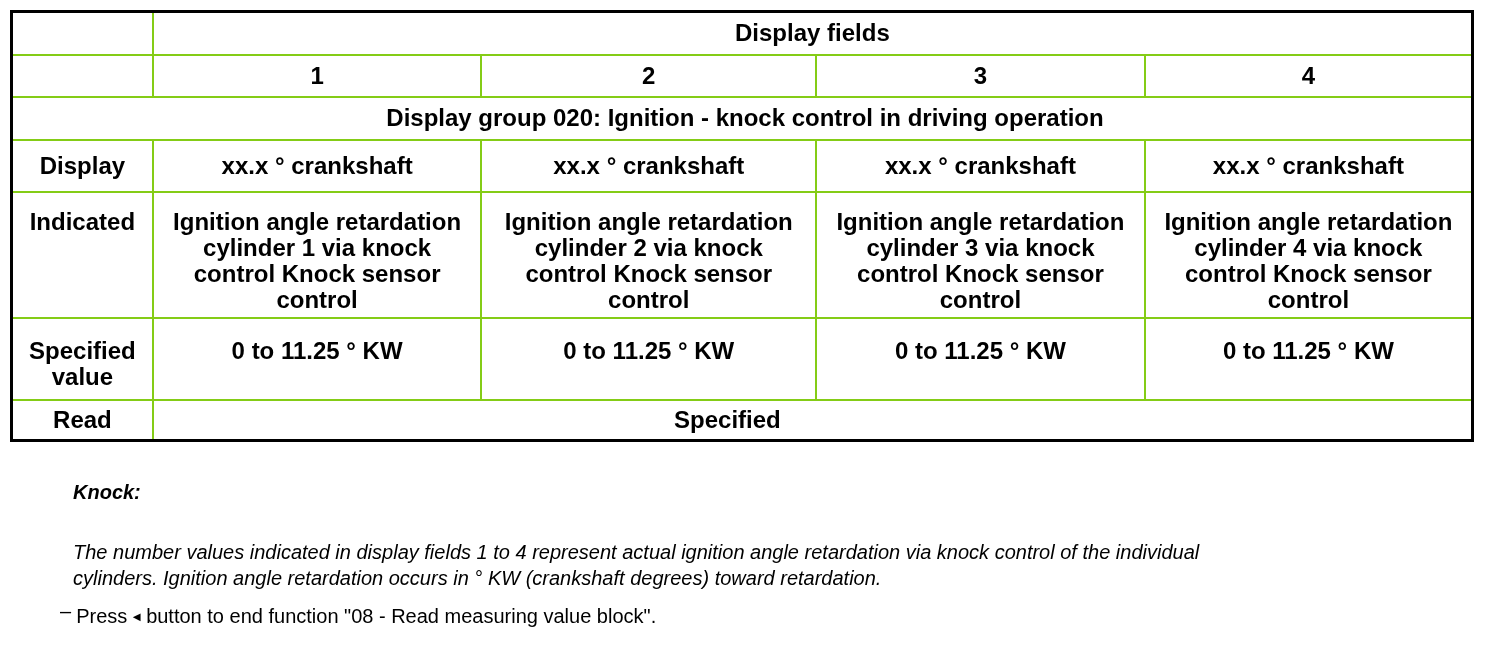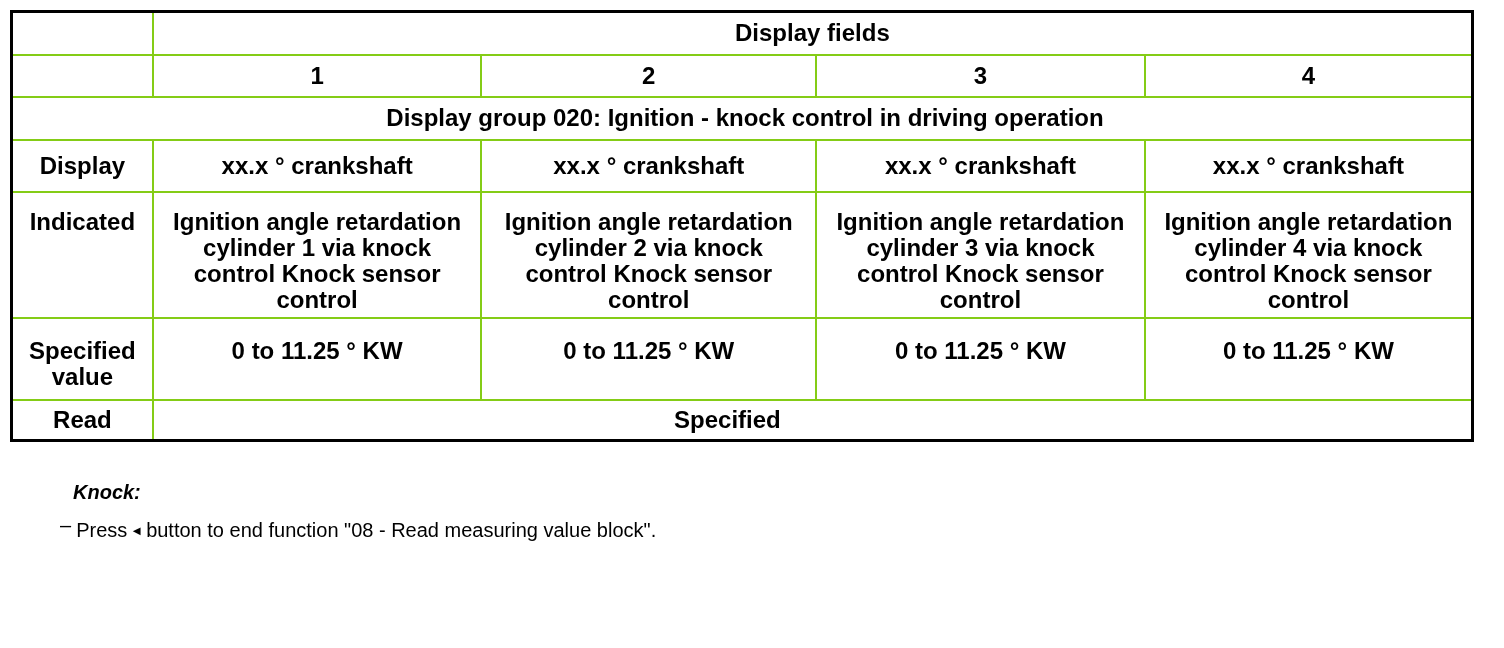--- a/index.html
+++ b/index.html
@@ -170,16 +170,18 @@
       </tr>
       <tr class="r-note">
         <td>Read</td>
         <td colspan="4" class="eval-cell">Specified</td>
       </tr>
     </tbody>
   </table>
 
   <div class="note-heading">Knock:</div>
 
+  <div class="note-body">The number values indicated in display fields 1 to 4 represent actual ignition angle retardation via knock control of the individual
+cylinders. Ignition angle retardation occurs in ° KW (crankshaft degrees) toward retardation.</div>
 
   <div class="press-line"><span class="dash-marker">–</span><span>Press</span><span class="arrow-icon">◄</span><span>button to end function "08 - Read measuring value block".</span></div>
 
 </div>
 
 </body></html>

